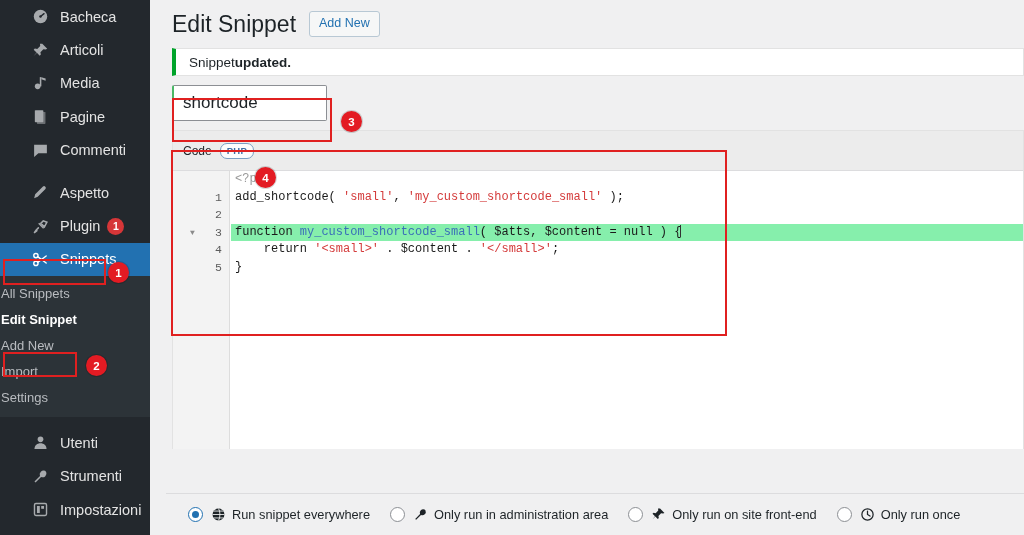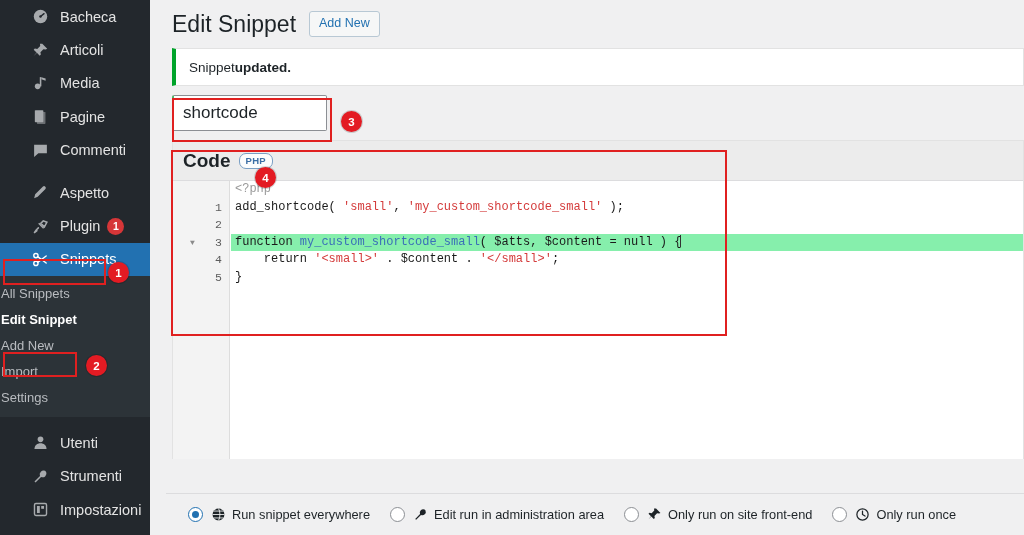--- a/index.html
+++ b/index.html
@@ -66,21 +66,21 @@
   #page-head { display: flex; align-items: center; height: 48px; }
   #page-title { font-size: 23px; font-weight: normal; color: #1d2327; }
   #add-new-btn {
     margin-left: 13px; padding: 3px 9px 4px;
     font-size: 12.5px; color: #2271b1;
     background: #f6f7f7; border: 1px solid #b8c8d4;
     border-radius: 3px; cursor: pointer; line-height: 1.4;
   }
 
   #notice {
-    position: relative; height: 38px;
+    position: relative; height: 28px;
     margin-right: 0; background: #fff;
     border: 1px solid #e2e2e2; border-left: 4px solid #00a32a;
     display: flex; align-items: center; padding-left: 13px;
     font-size: 13.5px; color: #1d2327;
   }
   #notice b { font-weight: bold; }
 
   #title-row { position: relative; height: 54px; display: flex; align-items: center; }
   #snippet-title-input {
     width: 155px; height: 36px;
@@ -90,21 +90,21 @@
     font-family: "Liberation Sans", sans-serif;
   }
 
   
   #code-panel { background: #fff; border: 1px solid #e2e2e2; border-bottom: none; margin-right: 0; }
   #code-head {
     height: 40px; display: flex; align-items: center;
     padding-left: 10px; background: #ececec;
     border-bottom: 1px solid #dcdcde;
   }
-  #code-label { font-size: 19px; font-weight: bold; color: #1d2327; }
+  #code-label { font-size: 12px; font-weight: normal; color: #1d2327; }
   #php-badge {
     margin-left: 8px; padding: 1px 6px 2px;
     border: 1px solid #7a9fc4; border-radius: 7px;
     color: #3b6ea5; font-size: 9.5px; font-weight: bold;
     letter-spacing: 0.3px; background: #fbfcfd;
   }
 
   #editor {
     position: relative; background: #fff; height: 278px;
     font-family: "Liberation Mono", monospace;
@@ -347,21 +347,21 @@
         </span>
         <span>Run snippet everywhere</span>
       </label>
       <label class="scope-opt">
         <span class="radio"></span>
         <span class="scope-ico">
           <svg width="15" height="15" viewBox="0 0 24 24">
             <path d="M20 5.5a5.5 5.5 0 0 1-7.2 7.2L5 20.5 3.5 19l7.8-7.8A5.5 5.5 0 0 1 18.5 4z" fill="currentColor"></path>
           </svg>
         </span>
-        <span>Edit run in administration area</span>
+        <span>Only run in administration area</span>
       </label>
       <label class="scope-opt">
         <span class="radio"></span>
         <span class="scope-ico">
           <svg width="15" height="15" viewBox="0 0 24 24">
             <path d="M14.5 2.5l7 7-2.2 1-3.2-.4-4.2 4.2.6 3.4-1.6 1.6-4-4-4.4 4.4 3.9-4.9-4-4 1.6-1.6 3.4.6 4.2-4.2-.4-3.2z" fill="currentColor"></path>
           </svg>
         </span>
         <span>Only run on site front-end</span>
       </label>

